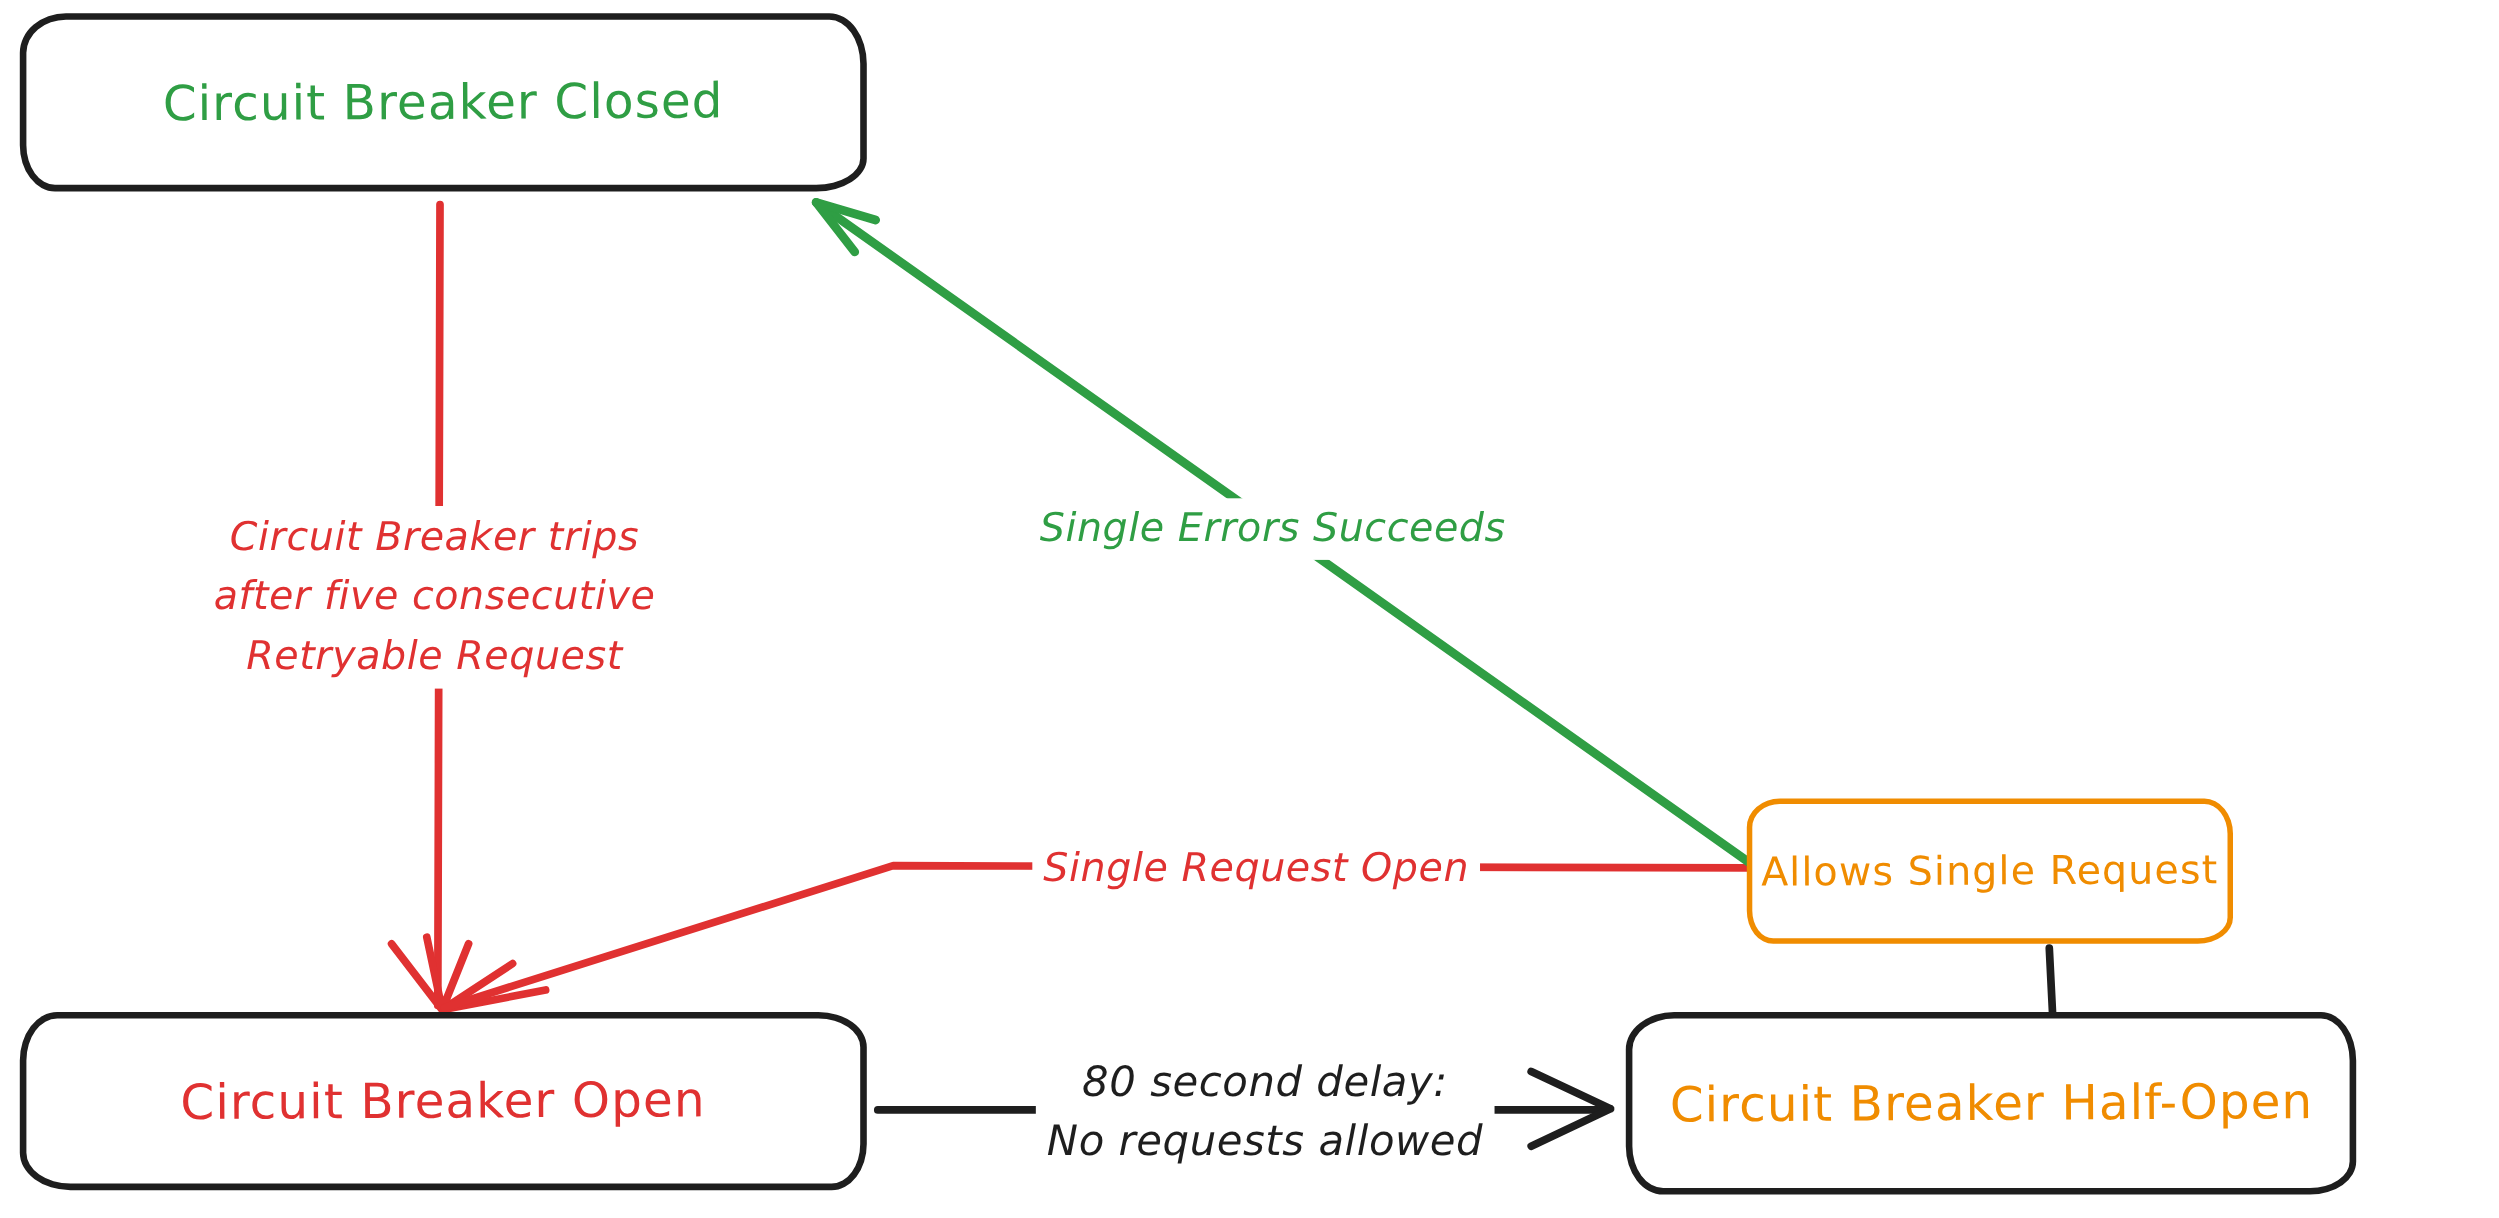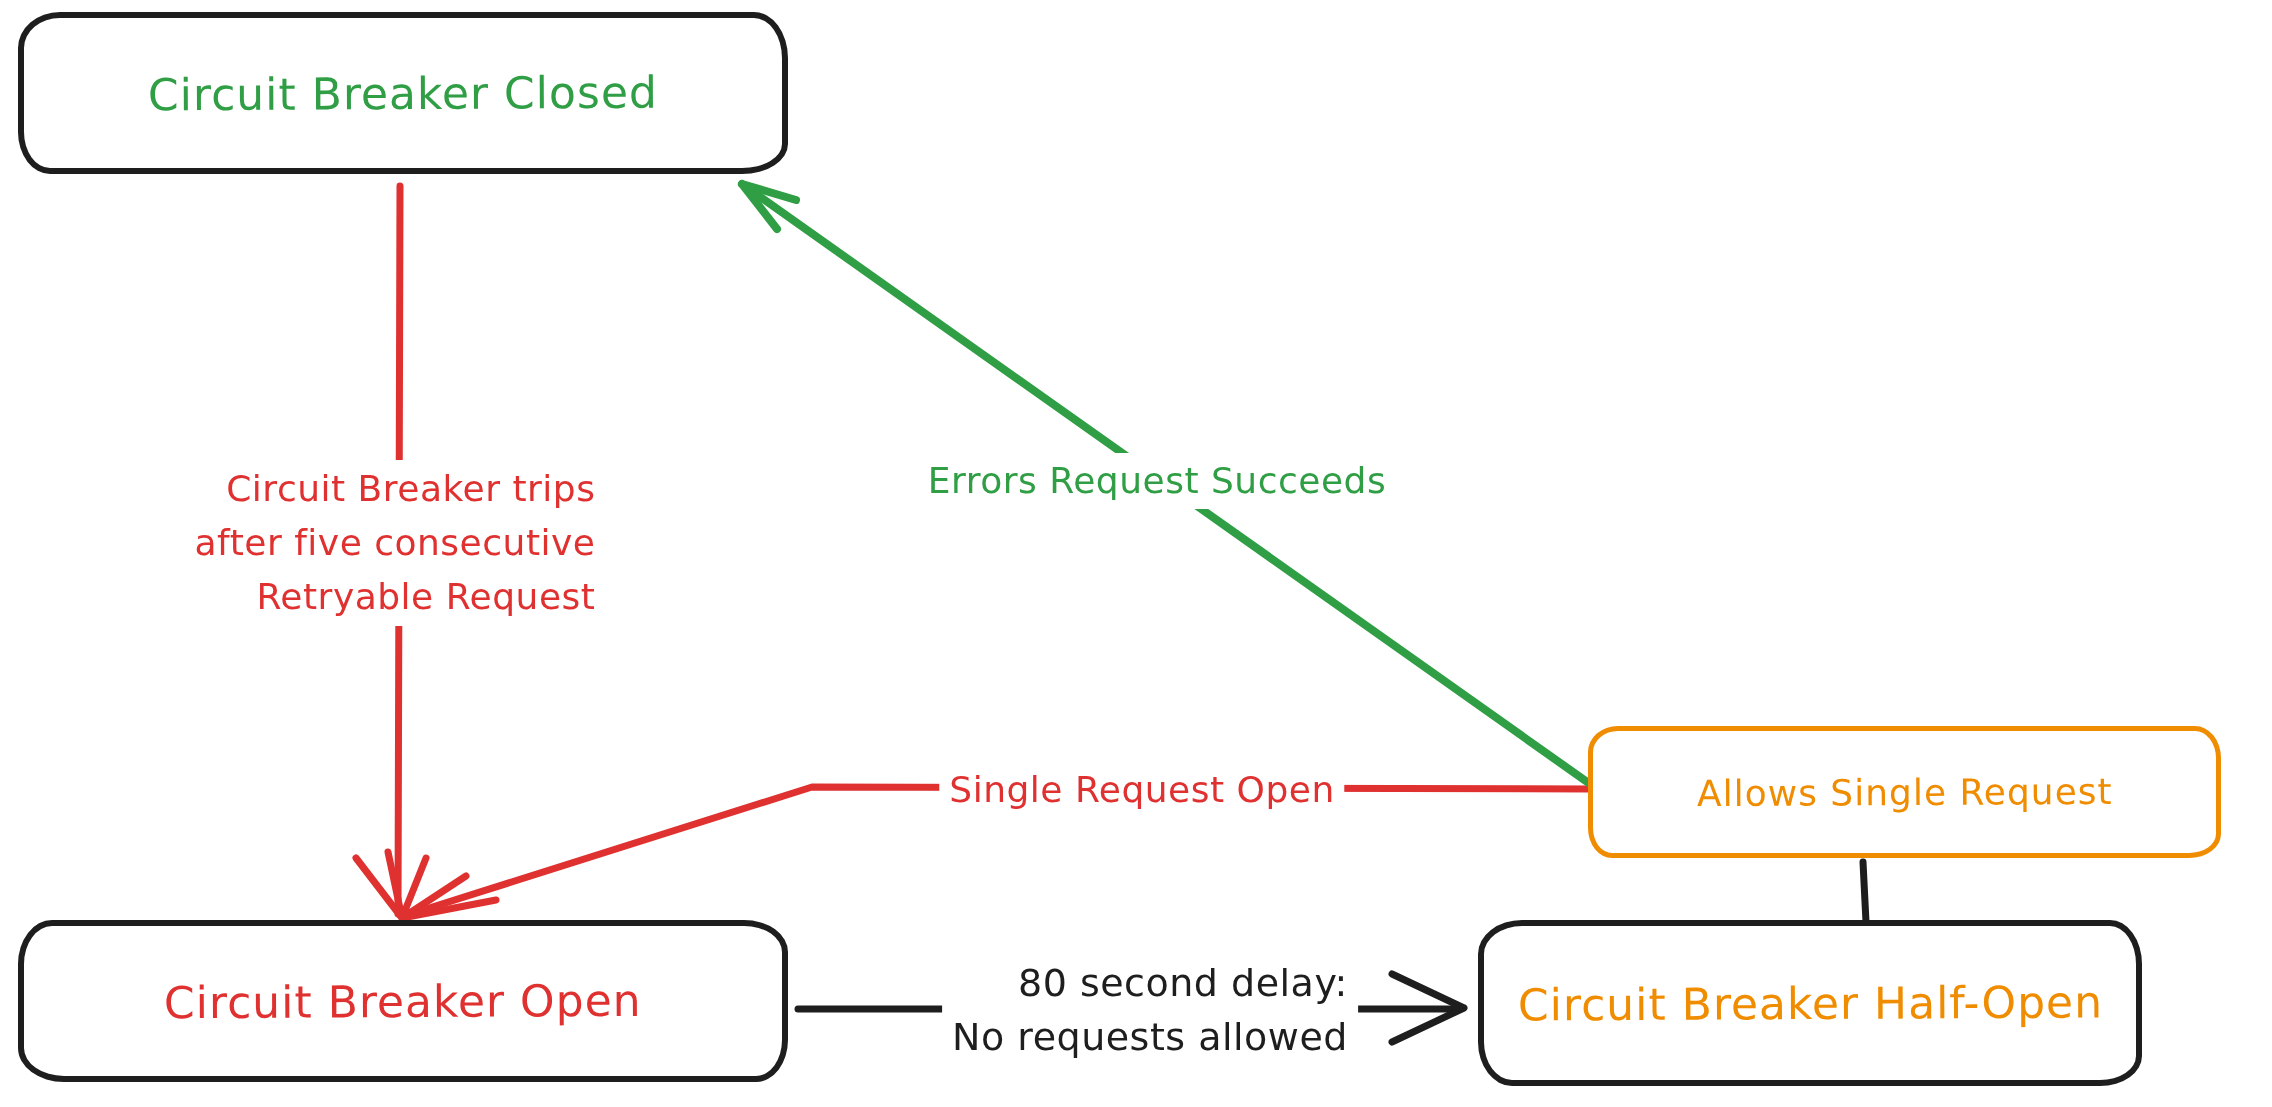--- a/index.html
+++ b/index.html
@@ -44,35 +44,36 @@
     left: 18px; top: 920px; width: 770px; height: 162px;
     border-radius: 34px 44px 32px 46px / 44px 32px 42px 34px;
     font-size: 44px; color: #e03131;
   }
   .node-half-open {
     left: 1478px; top: 920px; width: 664px; height: 166px;
     border-radius: 44px 32px 42px 34px / 34px 44px 30px 44px;
     font-size: 44px; color: #f08c00;
   }
   .node-allows {
-    left: 1588px; top: 726px; width: 633px; height: 132px;
+    left: 1588px; top: 726px; width: 442px; height: 132px;
     border: 5px solid #f08c00;
     border-radius: 30px 26px 32px 24px / 26px 32px 24px 30px;
     font-size: 36px; color: #f08c00;
   }
   
   .edge-label {
     position: absolute;
     z-index: 3;
     background: #ffffff;
-    text-align: right;
+    text-align: center;
     white-space: nowrap;
     letter-spacing: 0.5px;
     padding: 2px 10px;
     transform: translate(-50%, -50%);
+    font-style: italic;
   }
   .lbl-trip {
     left: 395px; top: 543px;
     font-size: 36px; line-height: 54px; color: #e03131;
   }
   .lbl-succeeds {
     left: 1157px; top: 481px;
     font-size: 36px; line-height: 52px; color: #2f9e44;
   }
   .lbl-fails {
@@ -121,21 +122,21 @@
     <span>Allows Single Request</span>
   </div>
 
   <div class="edge-label lbl-trip">
     <div>Circuit Breaker trips</div>
     <div>after five consecutive</div>
     <div>Retryable Request</div>
   </div>
 
   <div class="edge-label lbl-succeeds">
-    <span>Errors Request Succeeds</span>
+    <span>Single Errors Succeeds</span>
   </div>
 
   <div class="edge-label lbl-fails">
     <span>Single Request Open</span>
   </div>
 
   <div class="edge-label lbl-delay">
     <div>80 second delay:</div>
     <div>No requests allowed</div>
   </div>

